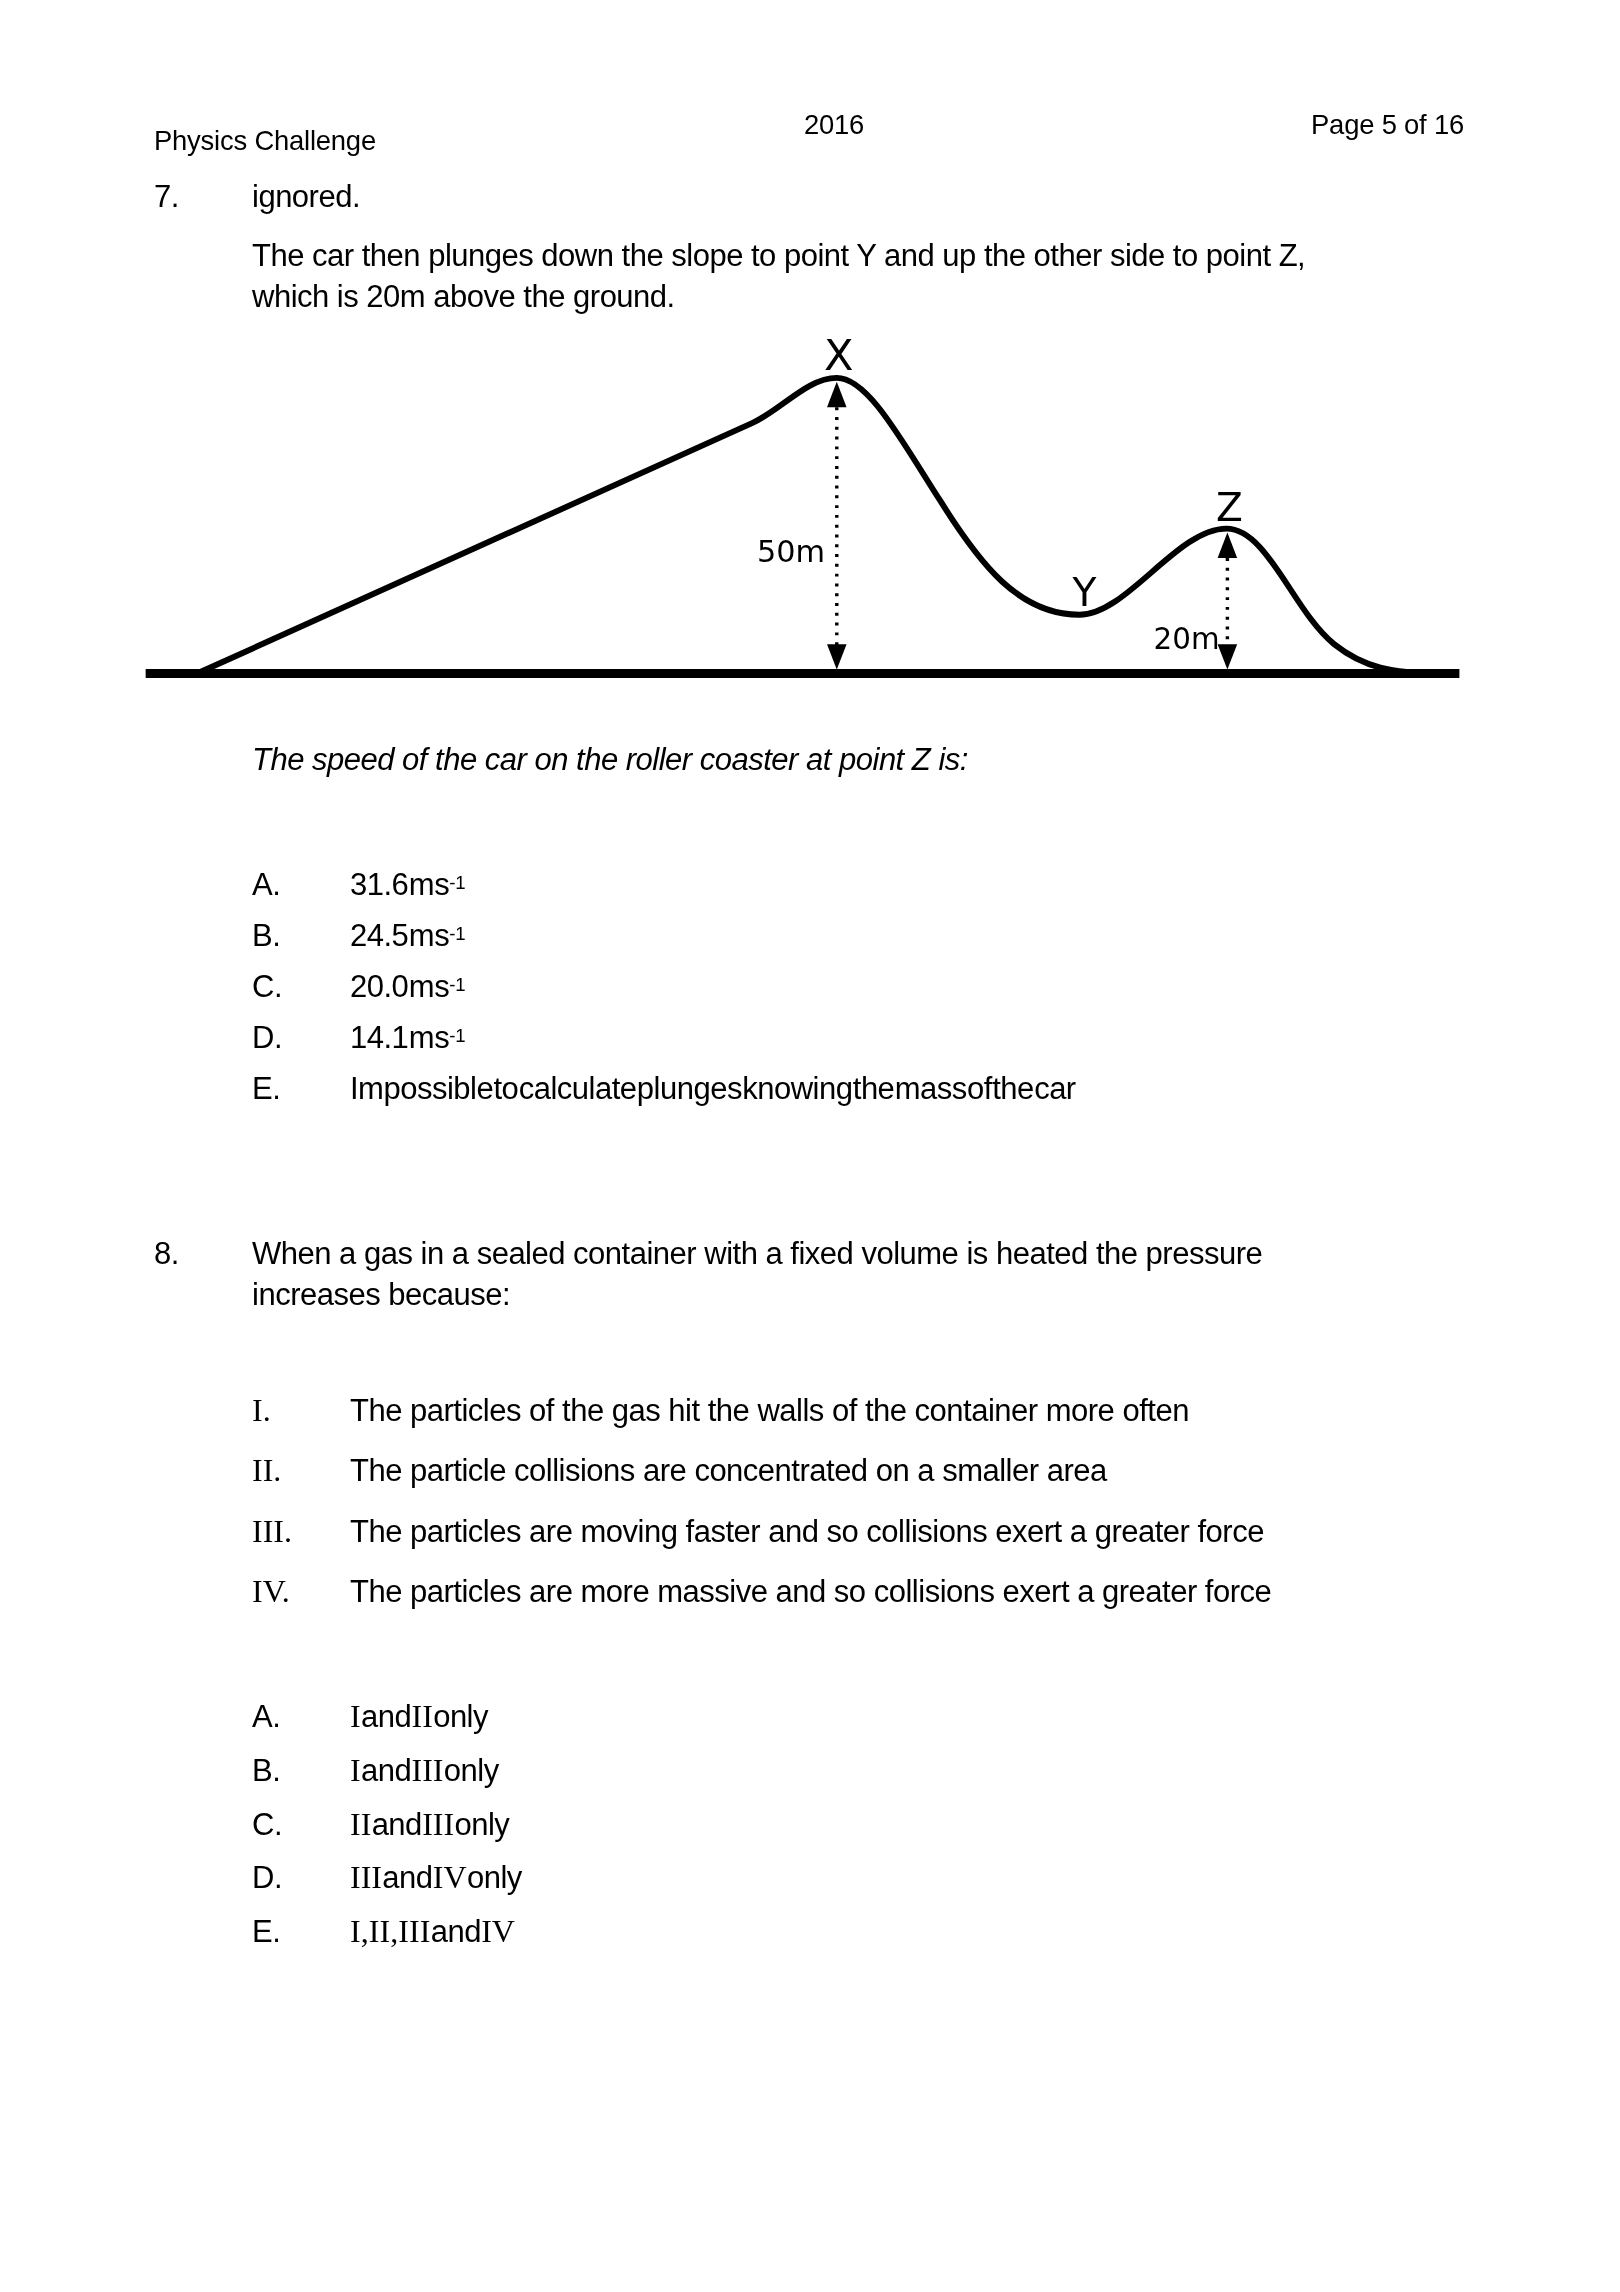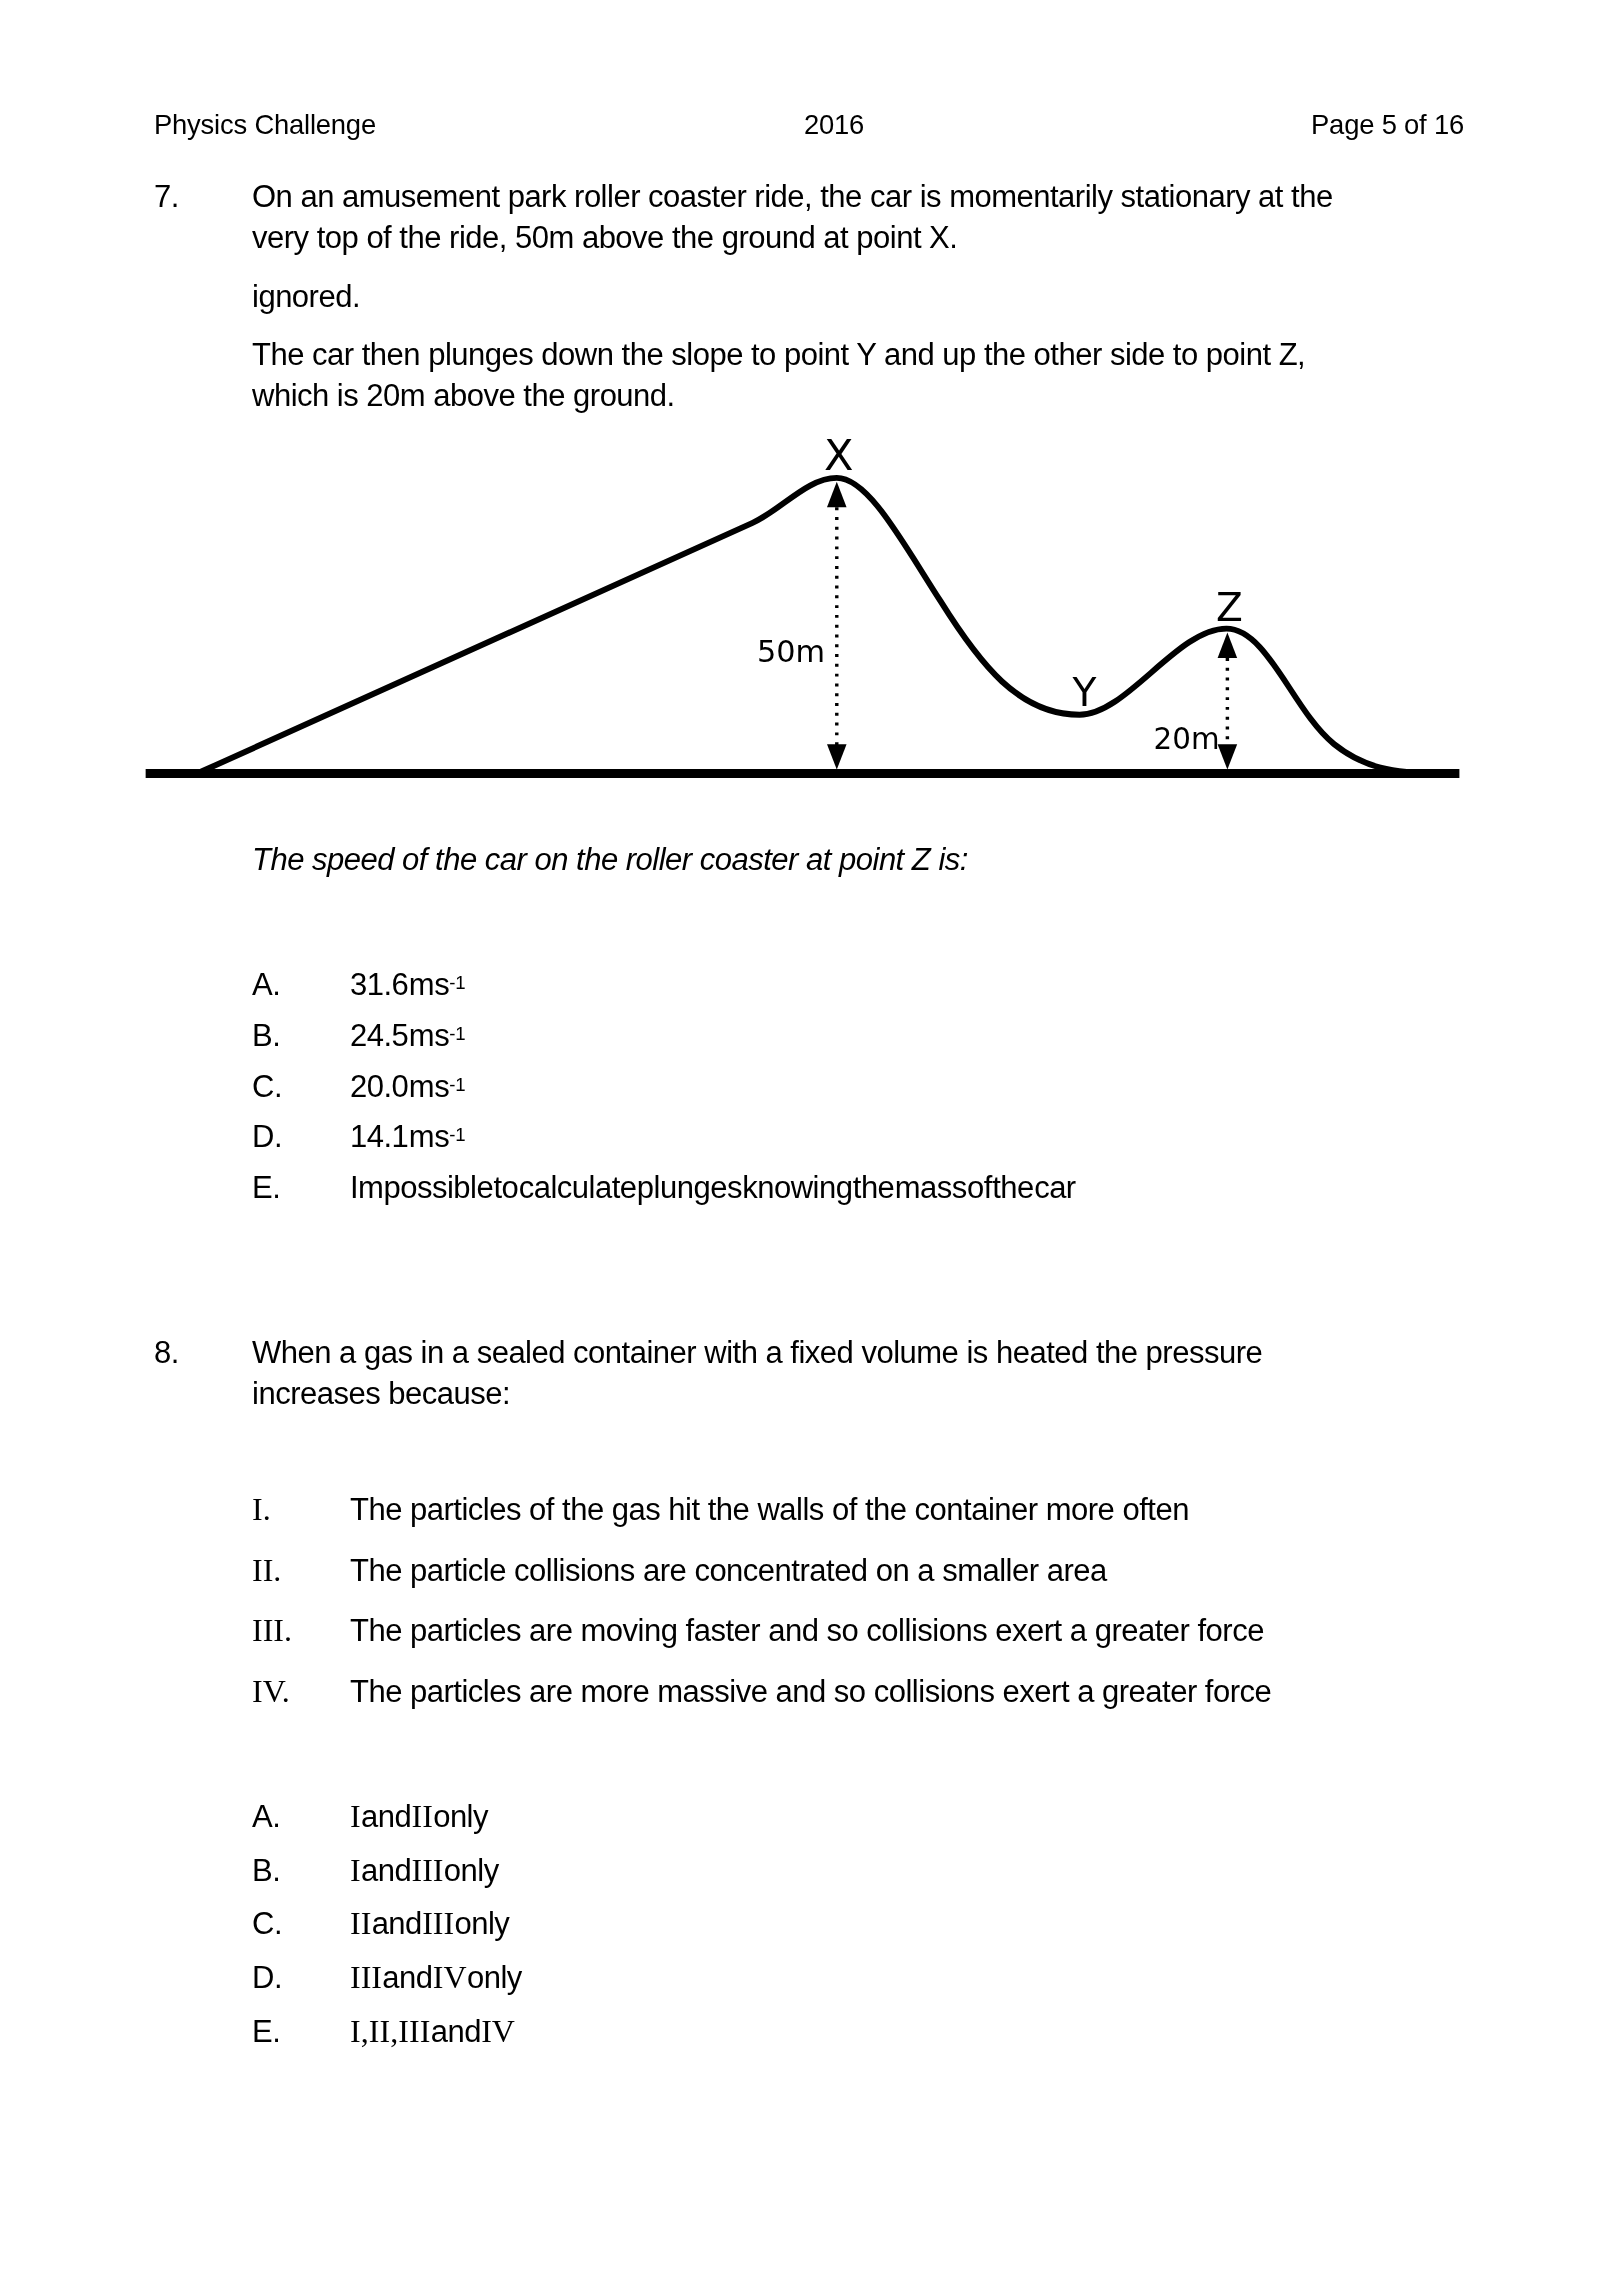--- a/index.html
+++ b/index.html
@@ -11,21 +11,21 @@
     color:#000000;
     font-family:"Liberation Sans", sans-serif;
     font-size:31px;
     letter-spacing:-0.5px;
     overflow:hidden;
   }
   .header {
     position:absolute; top:108px; left:0; width:100%;
     font-size:27.4px; letter-spacing:-0.2px; line-height:33px;
   }
-  .header .h-left  { position:absolute; left:154px; top:0; }
+  .header .h-left  { position:absolute; left:154px; top:16px; }
   .header .h-center{ position:absolute; left:0; top:0; width:100%; text-align:center;margin-left:24px; }
   .header .h-right { position:absolute; right:156px; top:0; }
 
   .content { position:absolute; left:154px; top:0; width:1333px; }
 
   .question { display:grid; grid-template-columns:98px 1fr; }
   .q7 { margin-top:176px; }
   .q-number { grid-column:1; line-height:41px; }
   .q-body   { grid-column:2; }
 
@@ -62,24 +62,20 @@
     <span class="h-center">2016</span>
     <span class="h-right">Page 5 of 16</span>
   </div>
 
   <div class="content">
 
     <div class="question q7">
       <div class="q-number">7.</div>
       <div class="q-body">
 
-        <div class="para">
-          <div class="line">On an amusement park roller coaster ride, the car is momentarily stationary at the</div>
-          <div class="line">very top of the ride, 50m above the ground at point X.</div>
-        </div>
         <div class="para">
           <div class="line">ignored.</div>
         </div>
         <div class="para">
           <div class="line">The car then plunges down the slope to point Y and up the other side to point Z,</div>
           <div class="line">which is 20m above the ground.</div>
         </div>
 
         <svg class="diagram" viewBox="0 0 1360 380" style="font-size:32px">
 

